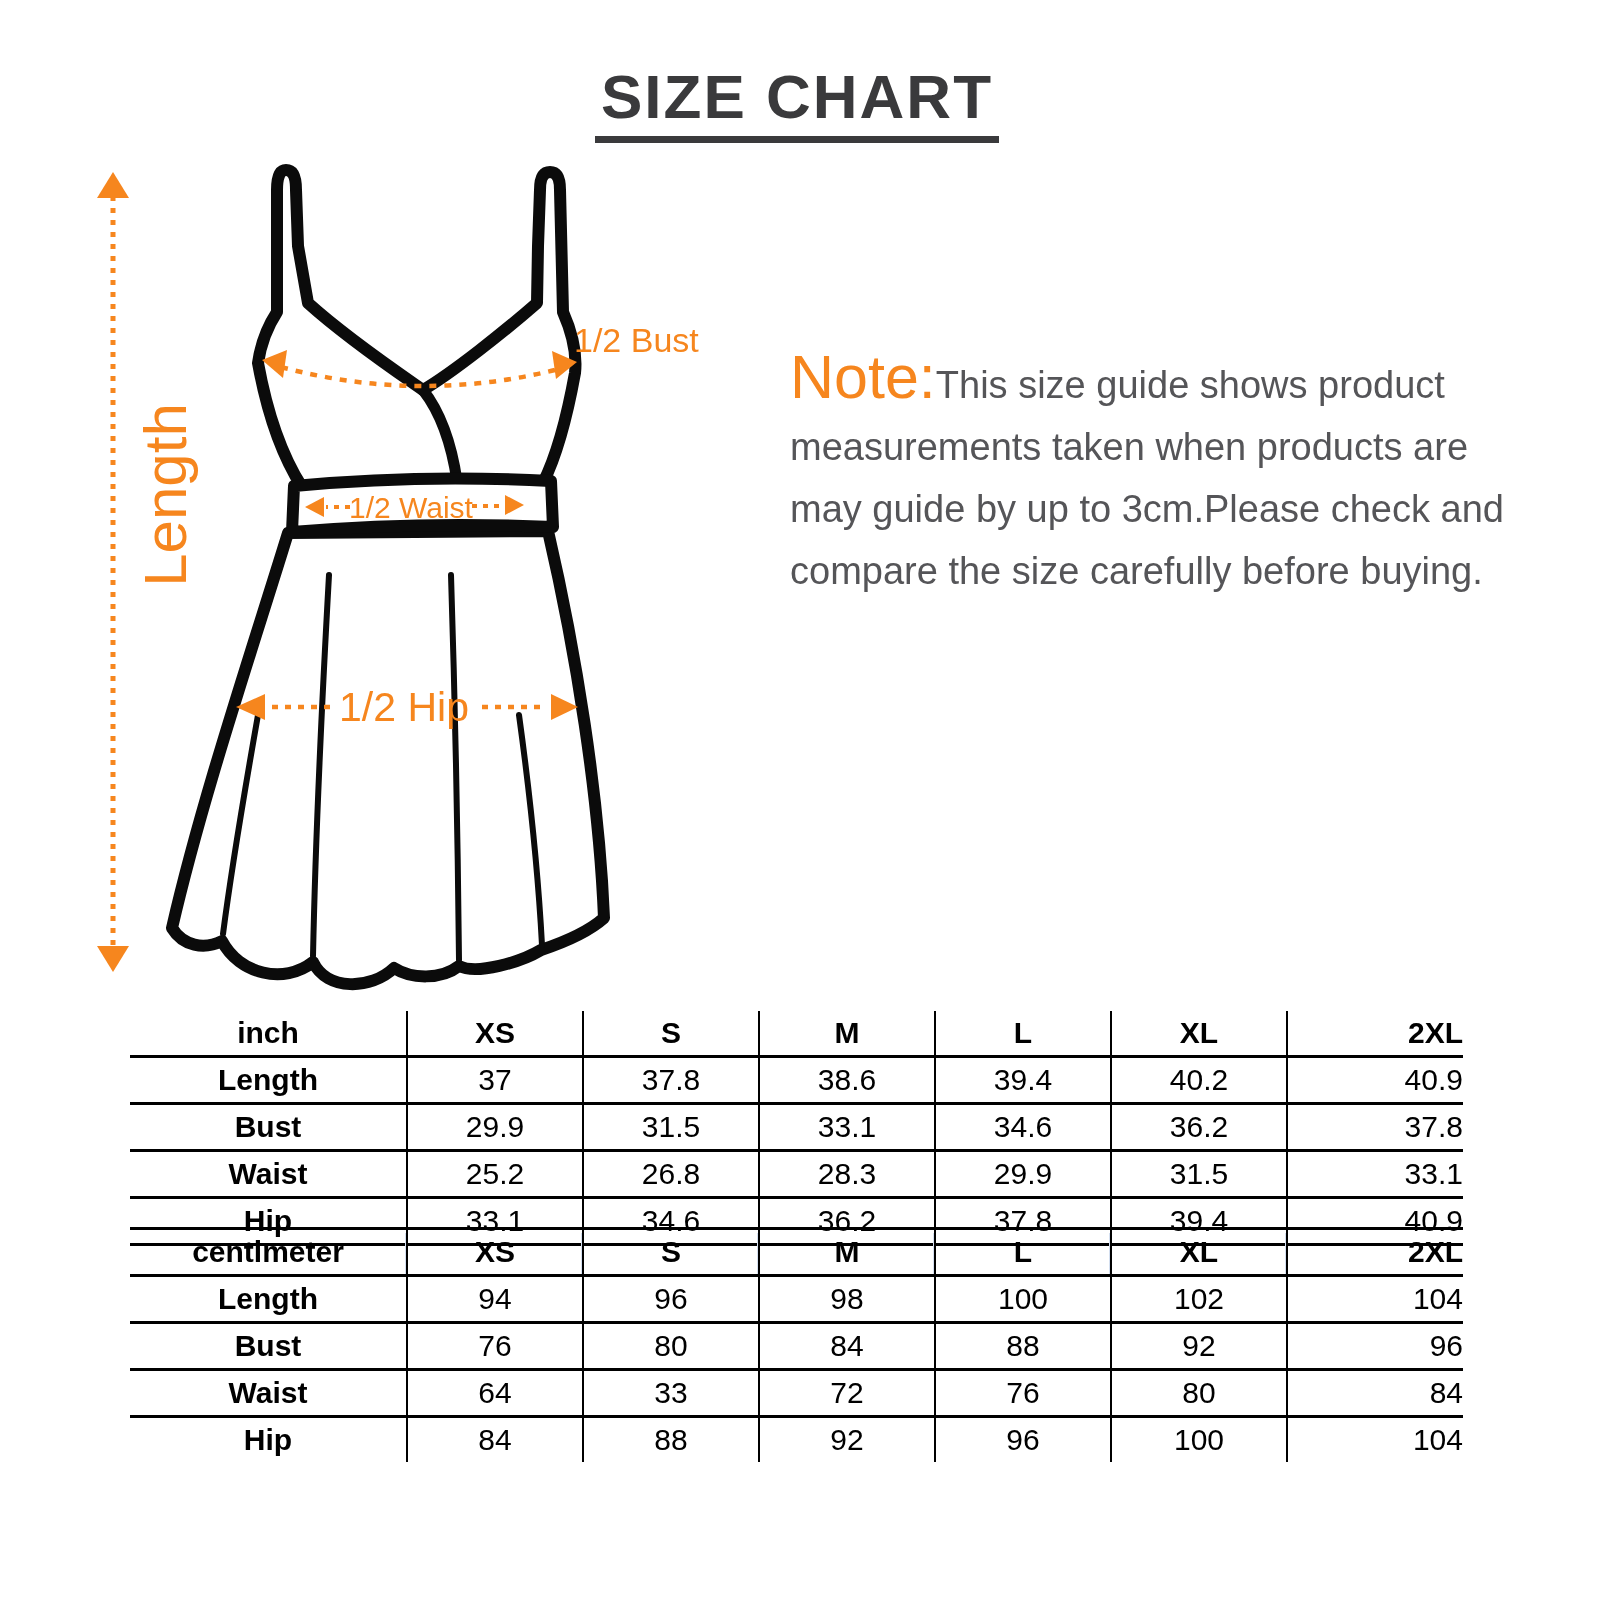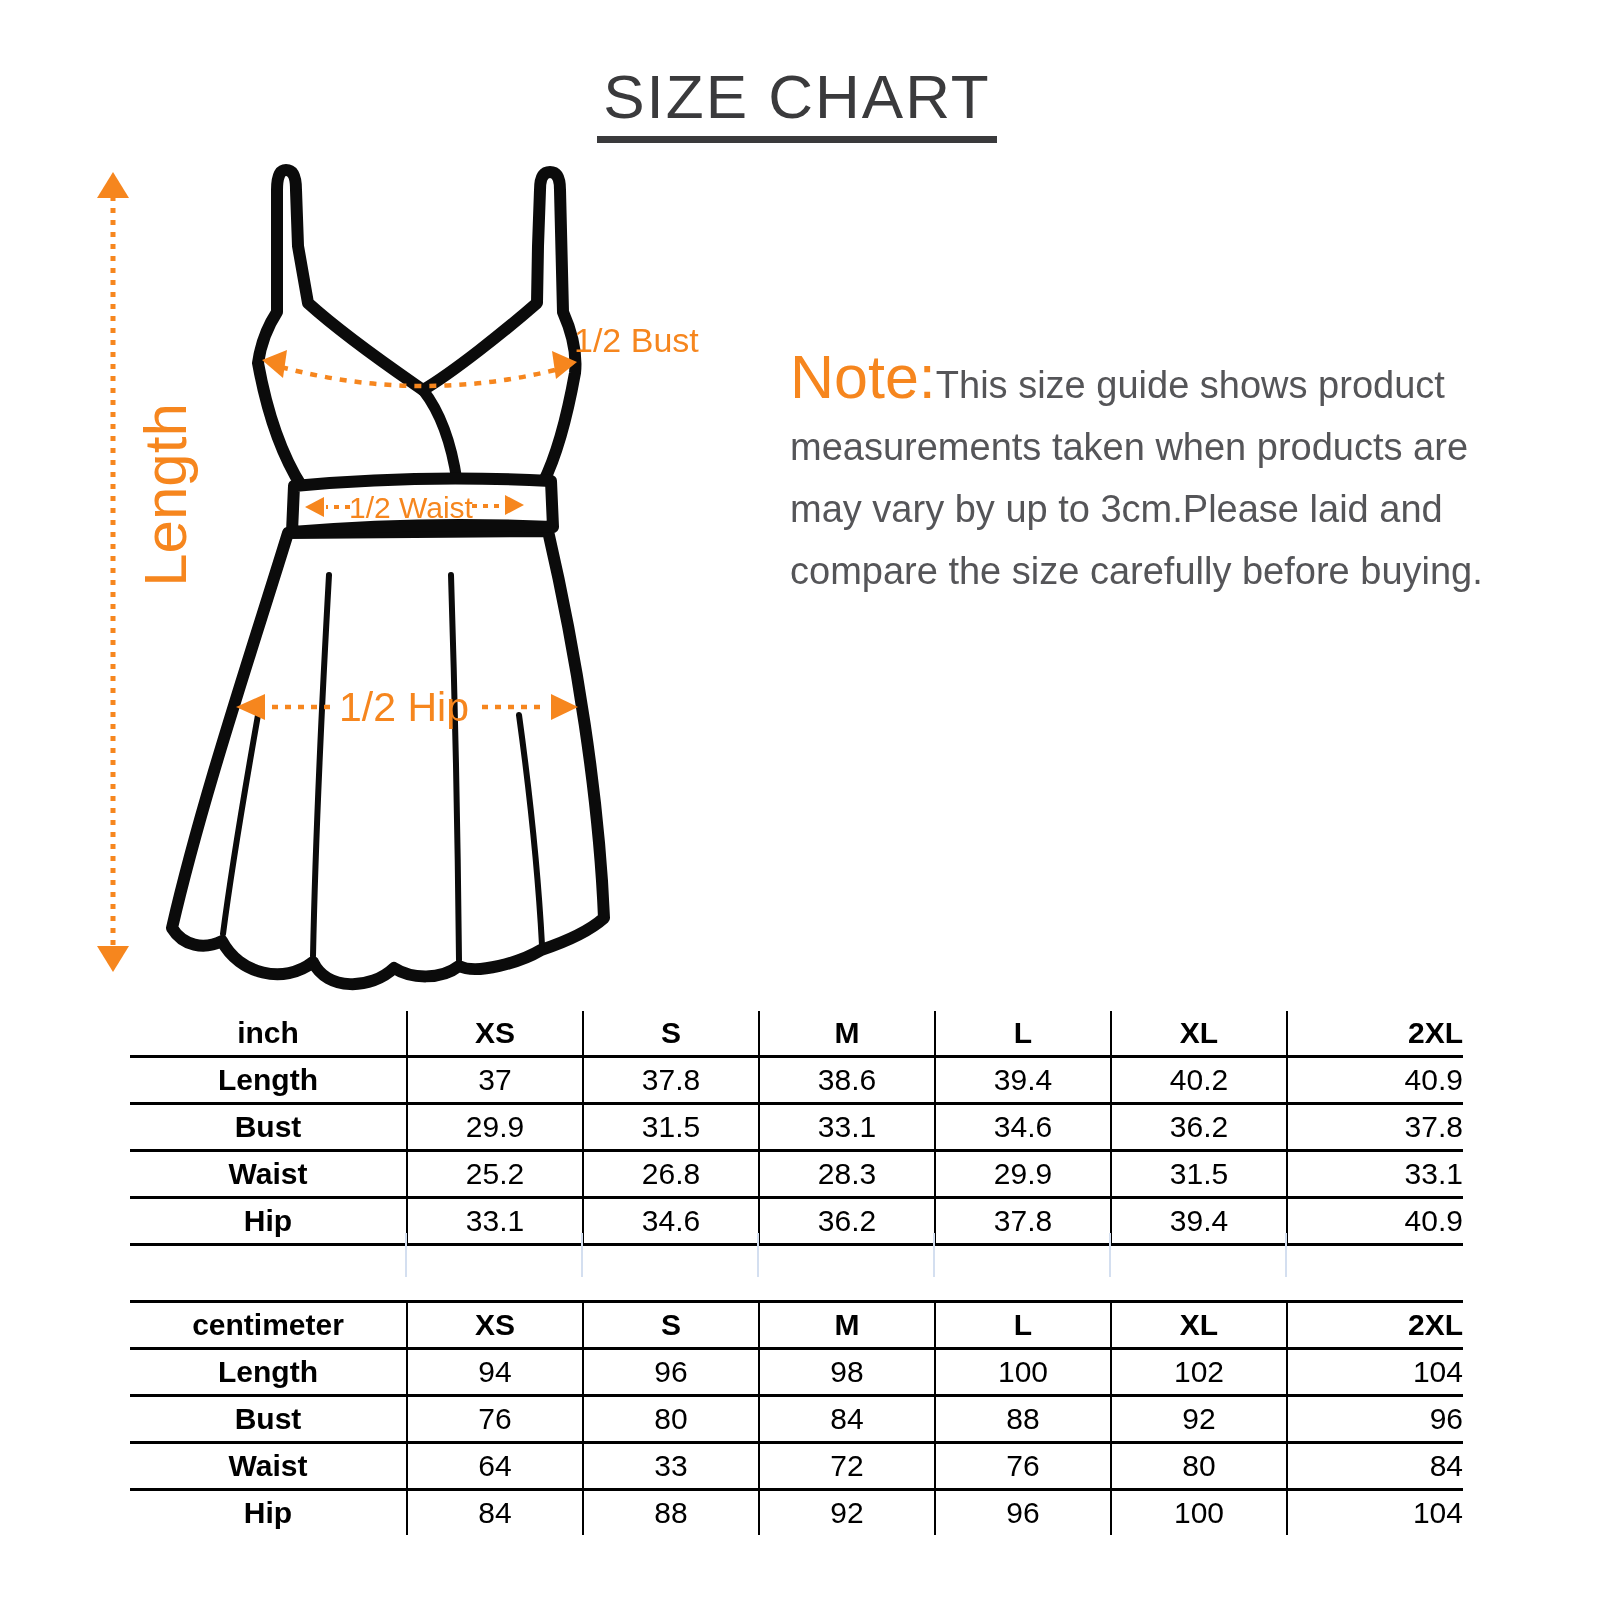--- a/index.html
+++ b/index.html
@@ -1,21 +1,21 @@
 <!DOCTYPE html>
 <html><head>
 <meta charset="utf-8">
 <style>
   html,body{margin:0;padding:0;background:#ffffff;}
   body{width:1600px;height:1600px;position:relative;overflow:hidden;
        font-family:"Liberation Sans","DejaVu Sans",sans-serif;color:#000;}
 
   
   .title-wrap{position:absolute;left:0;top:64px;width:1594px;text-align:center;}
-  .title{display:inline-block;font-size:62px;font-weight:normal;letter-spacing:2px;
+  .title{display:inline-block;font-size:62px;font-weight:bold;letter-spacing:2px;
          color:#3a3a3c;border-bottom:7px solid #3a3a3c;padding:0 6px 6px 6px;line-height:66px;}
 
   
   .dress-svg{position:absolute;left:60px;top:150px;width:660px;height:860px;}
   .outline{fill:#ffffff;stroke:#0b0b0b;stroke-width:12;stroke-linejoin:round;stroke-linecap:round;}
   .thinline{fill:none;stroke:#0b0b0b;stroke-width:11;stroke-linecap:round;}
   .pleat{fill:none;stroke:#0b0b0b;stroke-width:6;stroke-linecap:round;}
   .meas-line{fill:none;stroke-width:4.5;stroke-linecap:butt;}
   .meas-fill{stroke:none;}
   .svg-label{font-family:"Liberation Sans","DejaVu Sans",sans-serif;}
@@ -111,21 +111,21 @@
     <polygon class="meas-fill" fill="#f6861e" points="236,707 265,694 265,720"></polygon>
     <line x1="482" y1="707" x2="546" y2="707" stroke="#f6861e" stroke-width="4.5" stroke-dasharray="6 7"></line>
     <polygon class="meas-fill" fill="#f6861e" points="578,707 551,694 551,720"></polygon>
   </g>
   <text class="svg-label" x="404" y="721" text-anchor="middle" font-size="41" fill="#f6861e">1/2 Hip</text>
 </svg>
 
 <div class="note">
   <div><span class="note-label">Note:</span><span>This size guide shows product</span></div>
   <div>measurements taken when products are</div>
-  <div>may vary by up to 3cm.Please laid and</div>
+  <div>may guide by up to 3cm.Please check and</div>
   <div>compare the size carefully before buying.</div>
 </div>
 
 <table class="size-table t-inch" style="top:1011px;">
   <colgroup>
       <col class="col-label">
       <col class="col-size">
       <col class="col-size">
       <col class="col-size">
       <col class="col-size">
@@ -184,21 +184,21 @@
 <div class="table-gap">
   <div class="gw1"></div>
     <div class="gw"></div>
     <div class="gw"></div>
     <div class="gw"></div>
     <div class="gw"></div>
     <div class="gw"></div>
     <div class="gw"></div>
 </div>
 
-<table class="size-table t-cm" style="top:1300px;">
+<table class="size-table t-cm" style="top:1227px;">
   <colgroup>
       <col class="col-label">
       <col class="col-size">
       <col class="col-size">
       <col class="col-size">
       <col class="col-size">
       <col class="col-size">
       <col class="col-size">
     </colgroup>
   <tbody>

